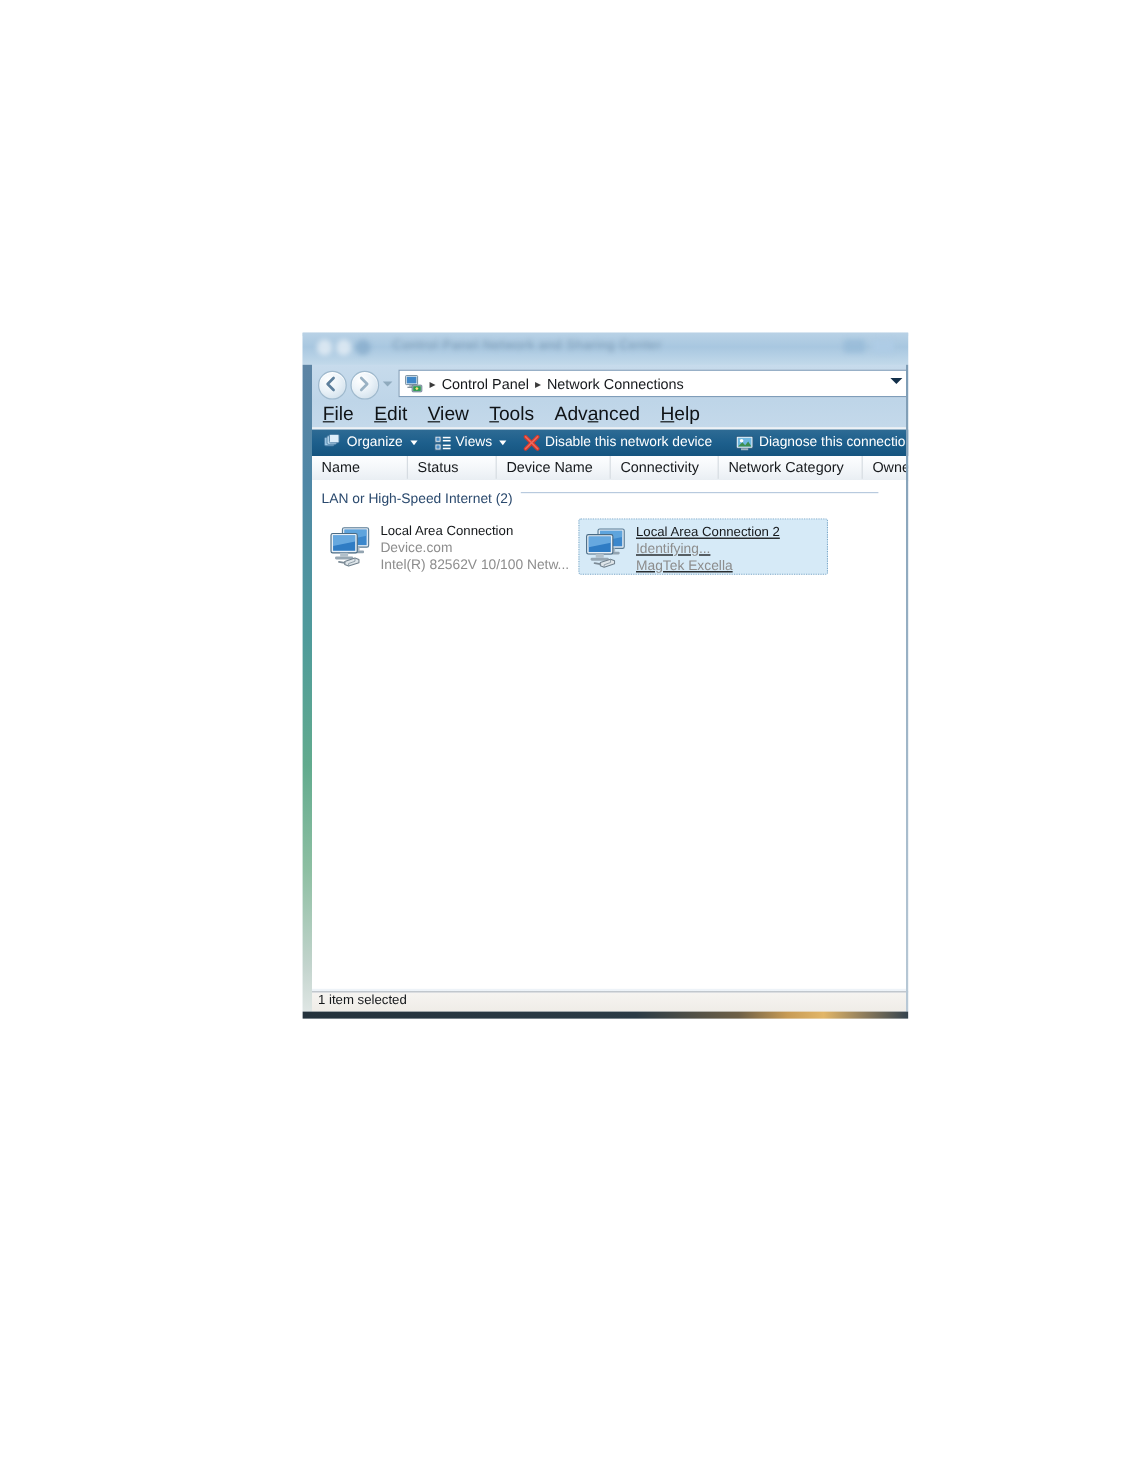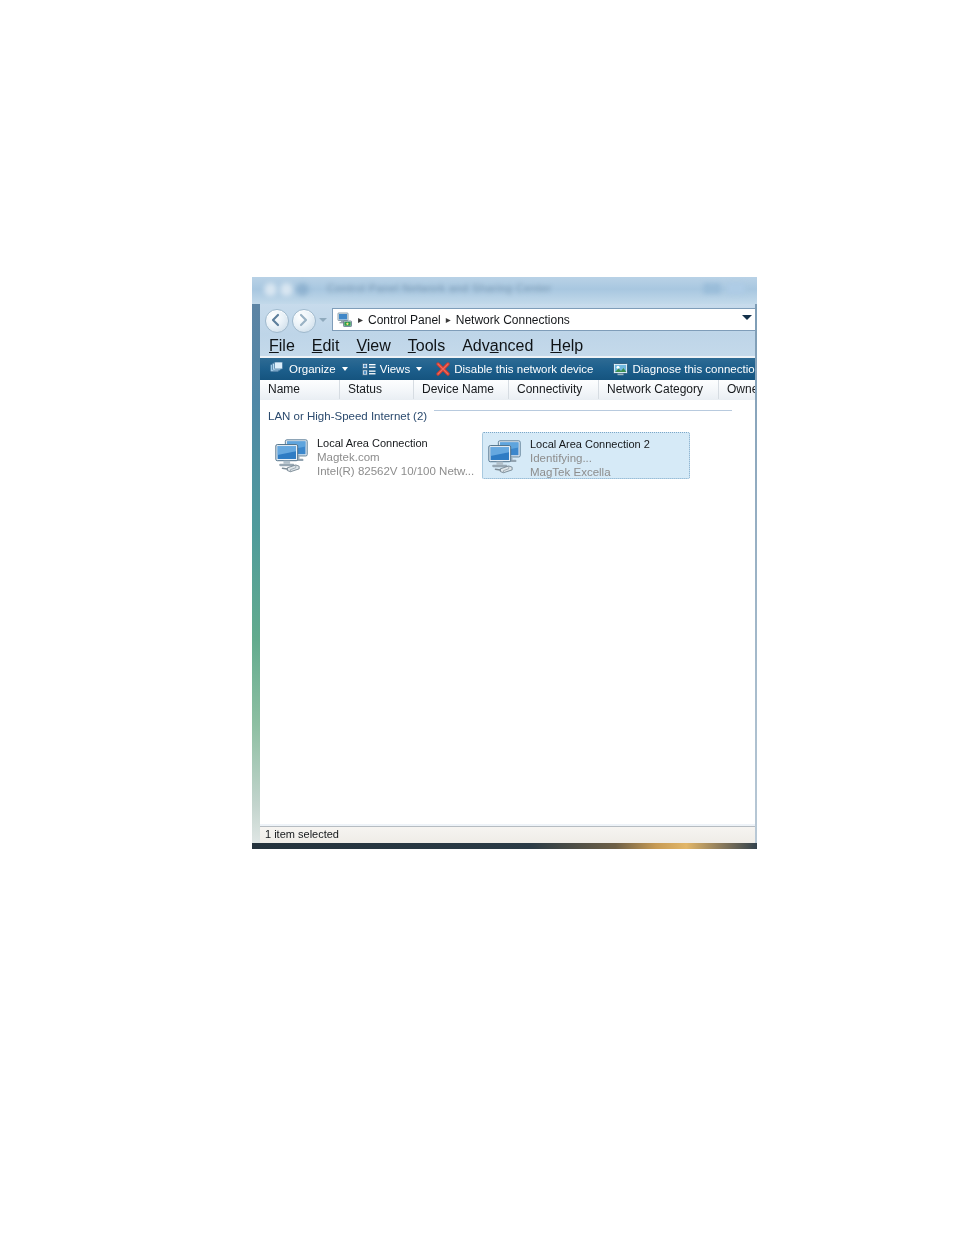--- a/index.html
+++ b/index.html
@@ -271,20 +271,21 @@
     display: flex;
     align-items: flex-start;
     padding: 3px 3px;
   }
   .conn.one { left: 10px; }
   .conn.two {
     left: 222px;
     background: #d6eaf7;
     border: 1px dotted #7ba7c8;
     border-radius: 2px;
+    text-decoration: underline;
   }
   .conn-icon {
     width: 38px; height: 38px;
     flex: 0 0 38px;
     margin-top: 1px;
   }
   .conn-text {
     margin-left: 6px;
     padding-top: 1px;
     overflow: hidden;
@@ -515,21 +516,21 @@
           <rect x="6.5" y="29.2" width="16" height="2.6" rx="1.2" fill="#97a7b3"></rect>
 
           <g>
             <path d="M15 33.5 L24 30.5 L27.5 31.8 L27.5 34.6 L18.4 37.6 L15 36.3 Z" fill="#dfe6ea" stroke="#6f7f8b" stroke-width="0.9" stroke-linejoin="round"></path>
             <path d="M24 30.5 L24 33.4 L18.4 35.4 L18.4 37.6" fill="none" stroke="#8b9aa5" stroke-width="0.8"></path>
             <path d="M10 34 L15 34.8" fill="none" stroke="#7c8b96" stroke-width="1.6" stroke-linecap="round"></path>
           </g>
         </svg>
         <div class="conn-text">
           <div class="conn-name">Local Area Connection</div>
-          <div class="conn-sub">Magtek.com</div>
+          <div class="conn-sub">Device.com</div>
           <div class="conn-sub">Intel(R) 82562V 10/100 Netw...</div>
         </div>
       </div>
 
       <div class="conn two">
         <svg class="conn-icon" viewBox="0 0 40 40">
           <rect x="13" y="4" width="23" height="17" rx="1.5" fill="#dfe9f2" stroke="#5b7c95" stroke-width="1"></rect>
           <rect x="14.8" y="5.6" width="19.4" height="13.6" fill="#3b87cc"></rect>
           <path d="M14.8 5.6 L34.2 5.6 L34.2 11 L14.8 15 Z" fill="#72b3e6" opacity="0.65"></path>
           <rect x="21" y="21" width="7" height="3" fill="#aab9c4"></rect>

